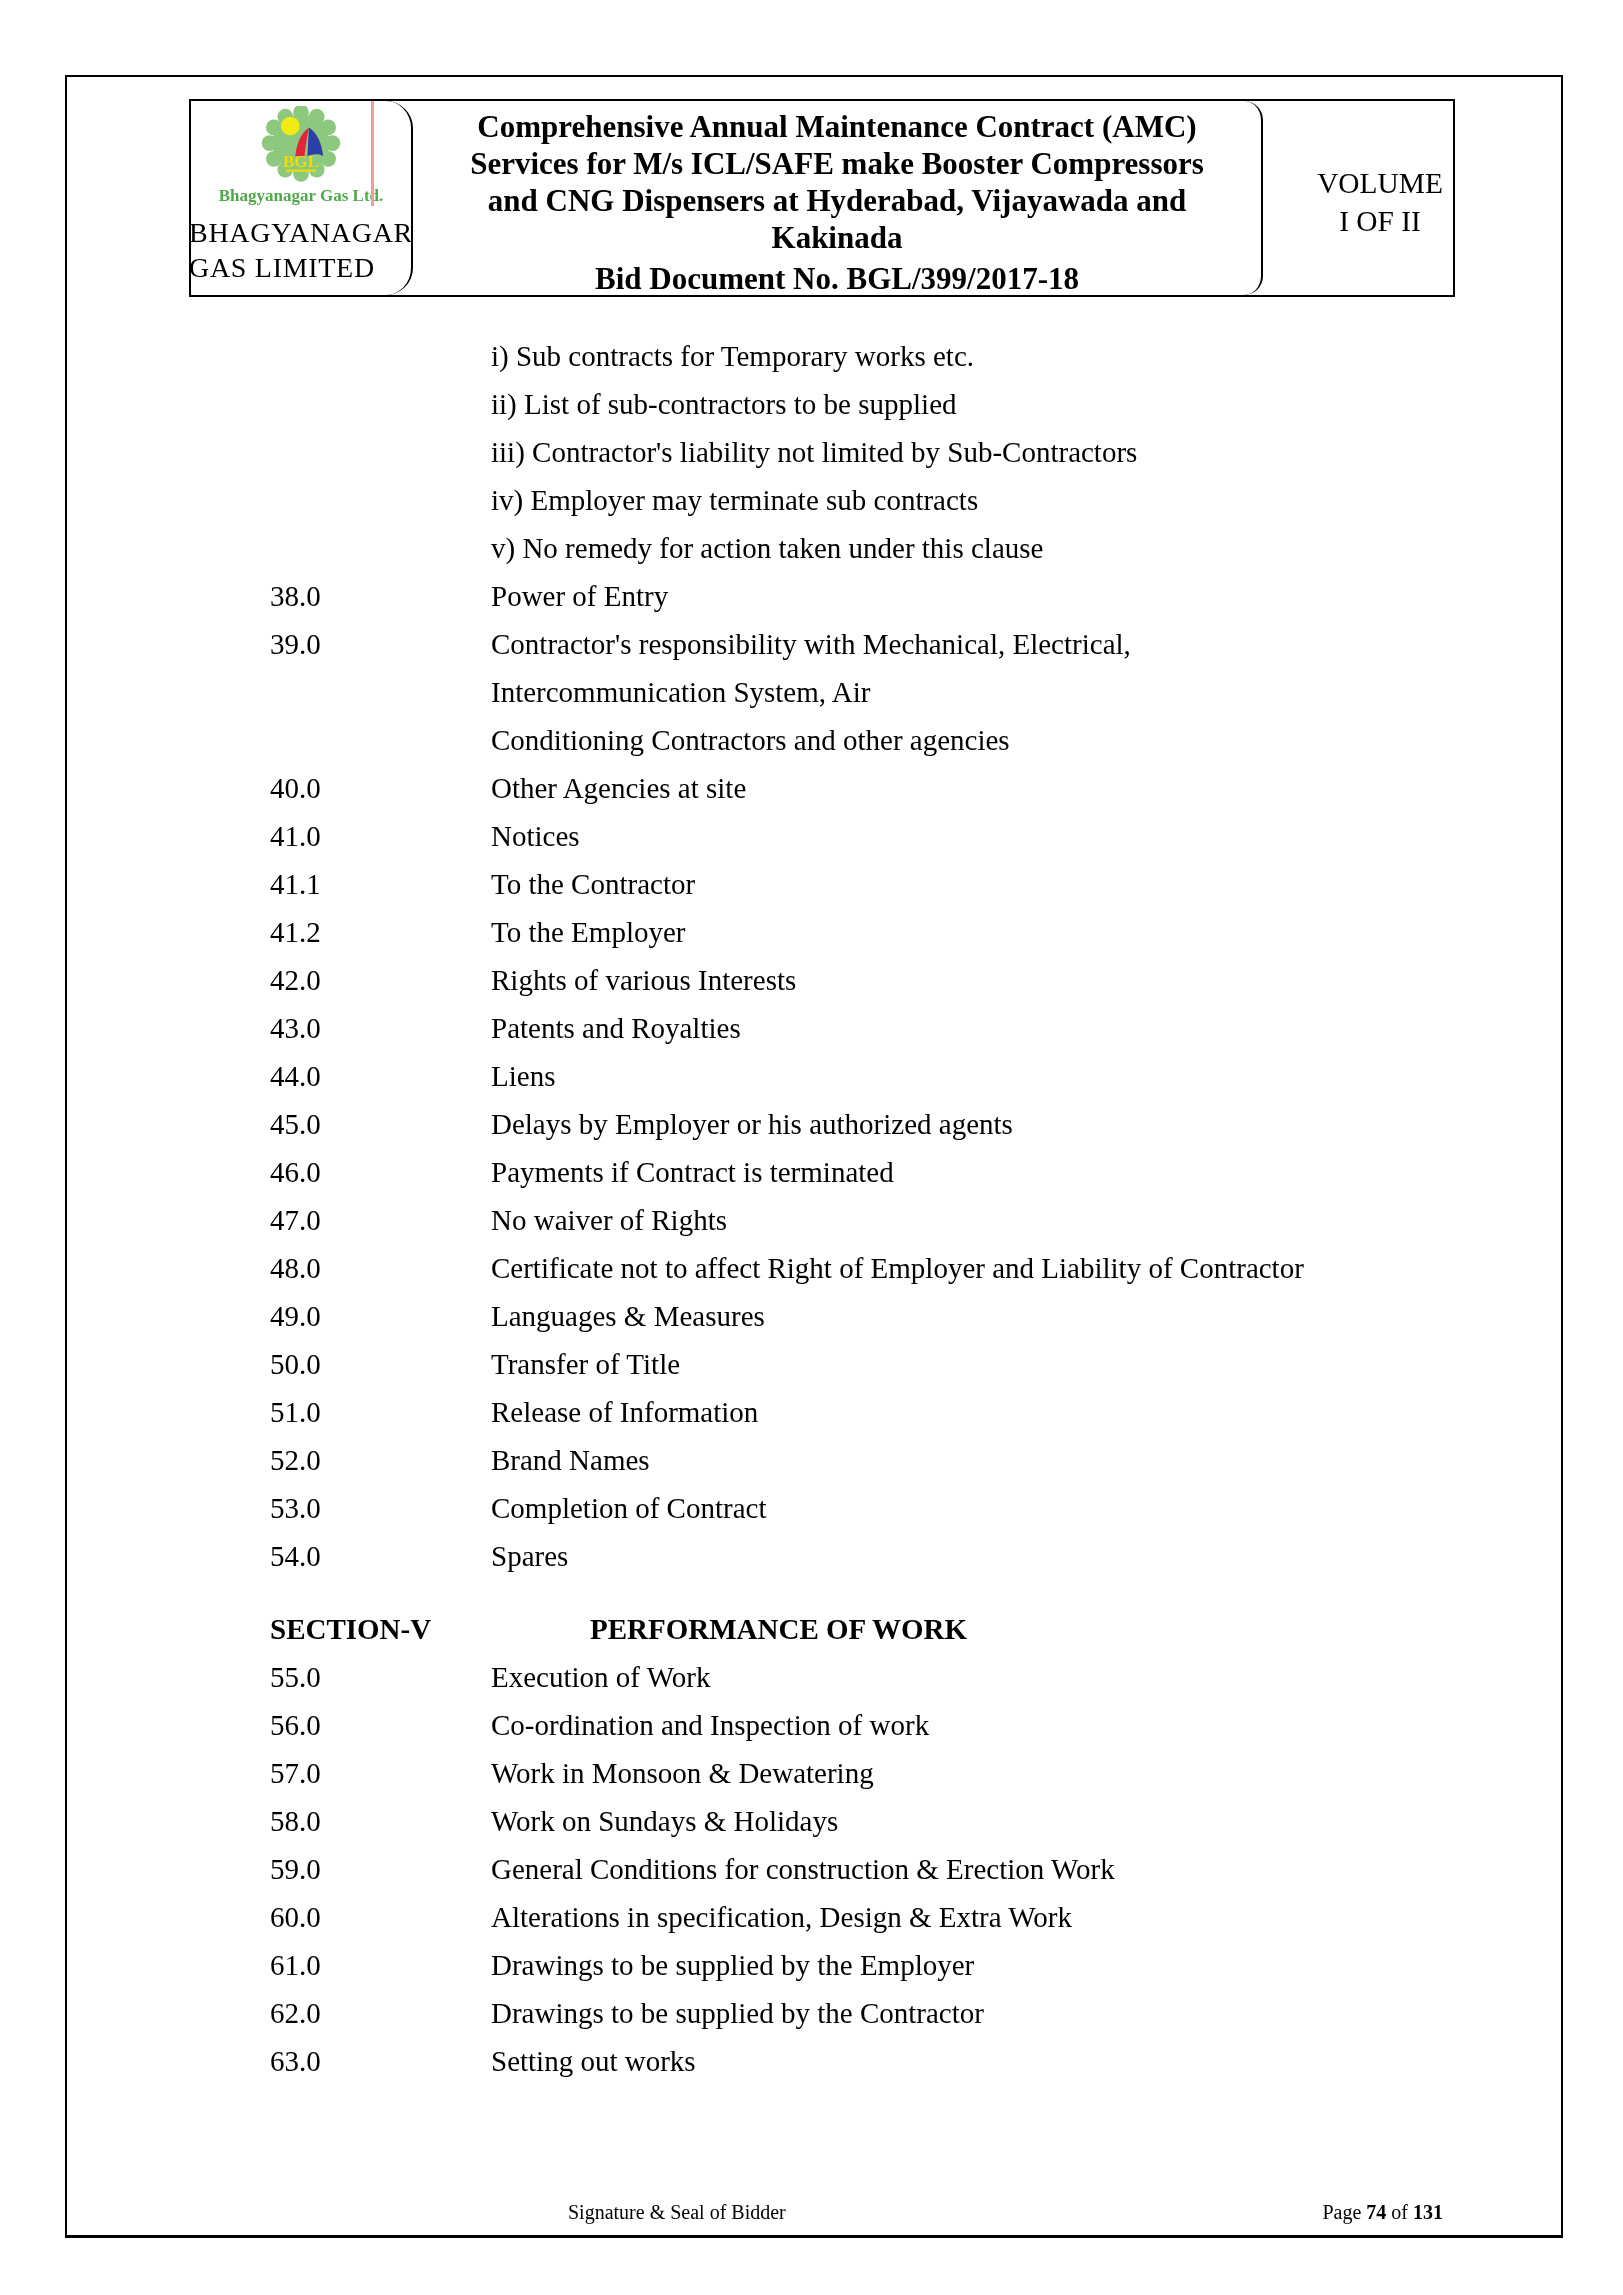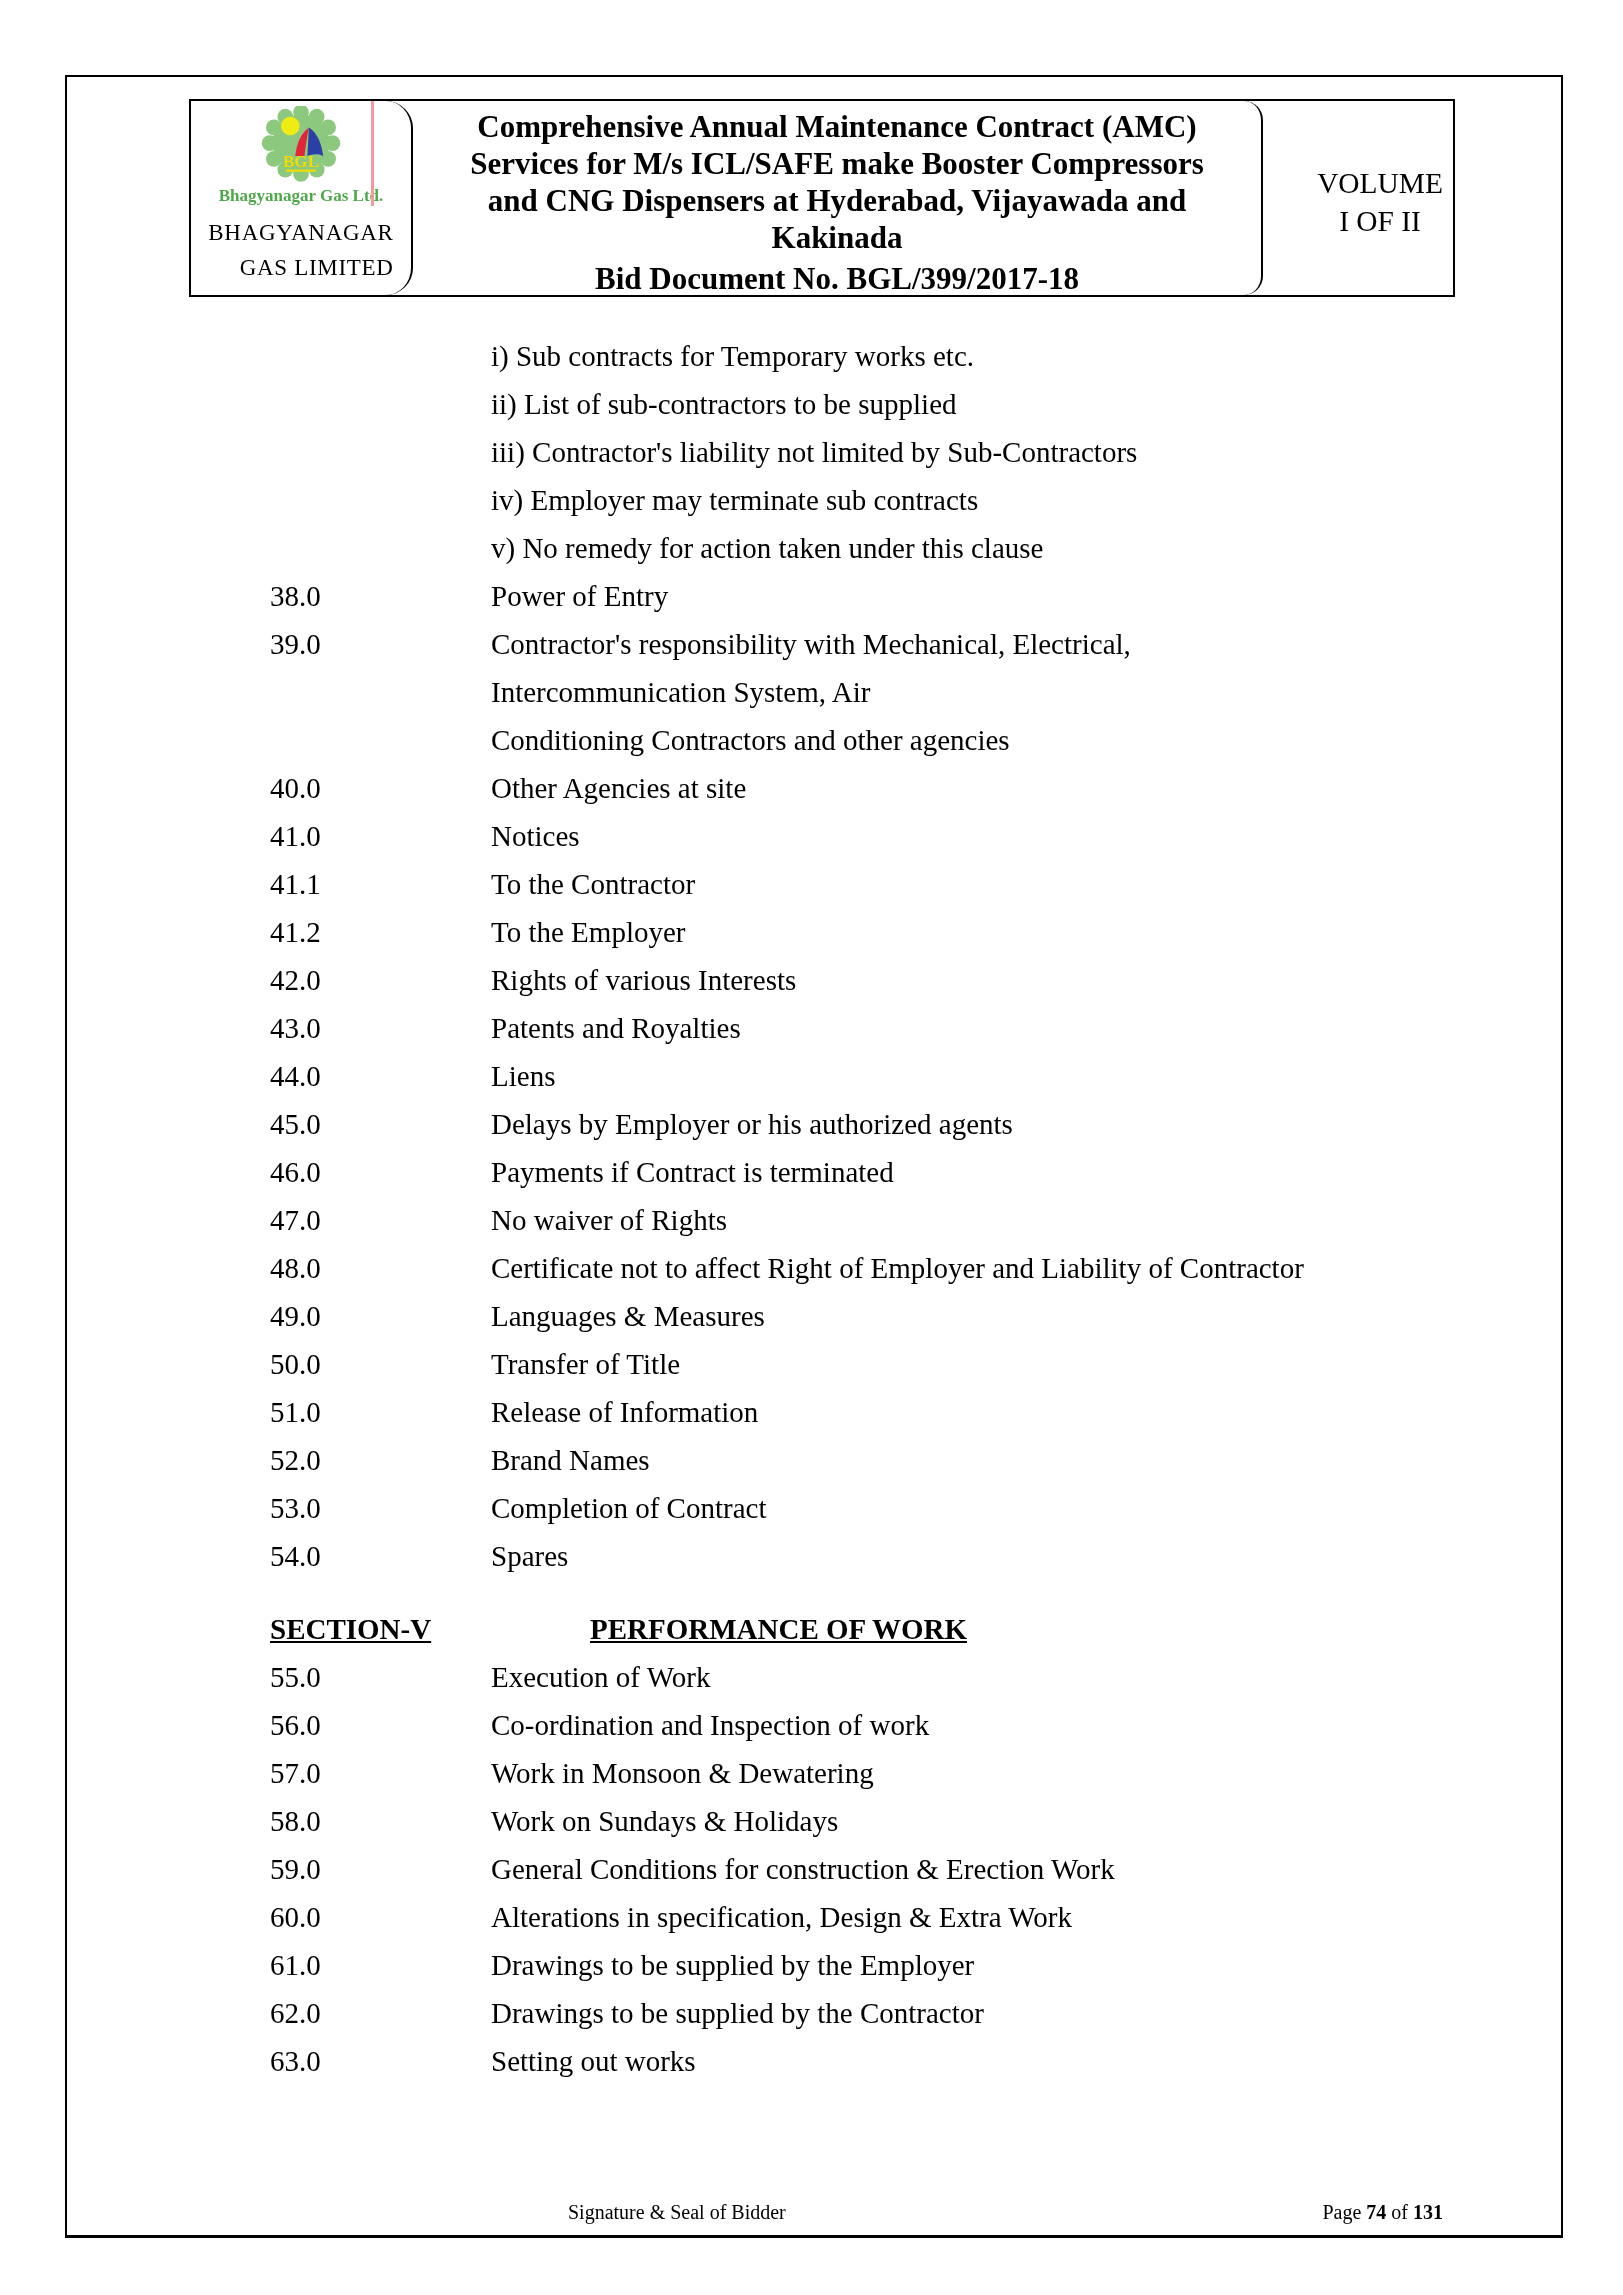--- a/index.html
+++ b/index.html
@@ -52,23 +52,23 @@
   .logo-figure { width: 98px; height: 80px; }
   .logo-caption {
     font-size: 17px;
     font-weight: bold;
     color: #4fa84a;
     line-height: 19.6px;
     white-space: nowrap;
   }
   .company-name {
     margin-top: 10px;
-    font-size: 23px;
+    font-size: 28px;
     line-height: 35px;
-    text-align: right;
+    text-align: left;
     letter-spacing: 0.7px;
     white-space: nowrap;
   }
   .pink-line {
     position: absolute;
     top: 0;
     right: 37px;
     width: 3.3px;
     height: 105px;
     background: #f29b9b;
@@ -105,21 +105,21 @@
   }
   .toc-row {
     display: flex;
     font-size: 29px;
     line-height: 48px;
     white-space: nowrap;
   }
   .toc-num { width: 221px; flex: none; }
   .toc-row.section { font-weight: bold; }
   .toc-row.section .toc-text { padding-left: 99px; }
-  .toc-row.gap-before { margin-top: 25px; text-decoration: underline; }
+  .toc-row.gap-before { margin-top: 25px; }
   
   .footer {
     position: absolute;
     left: 0;
     right: 0;
     bottom: 3.9px;
     height: 37px;
     font-size: 20px;
     line-height: 37px;
   }

